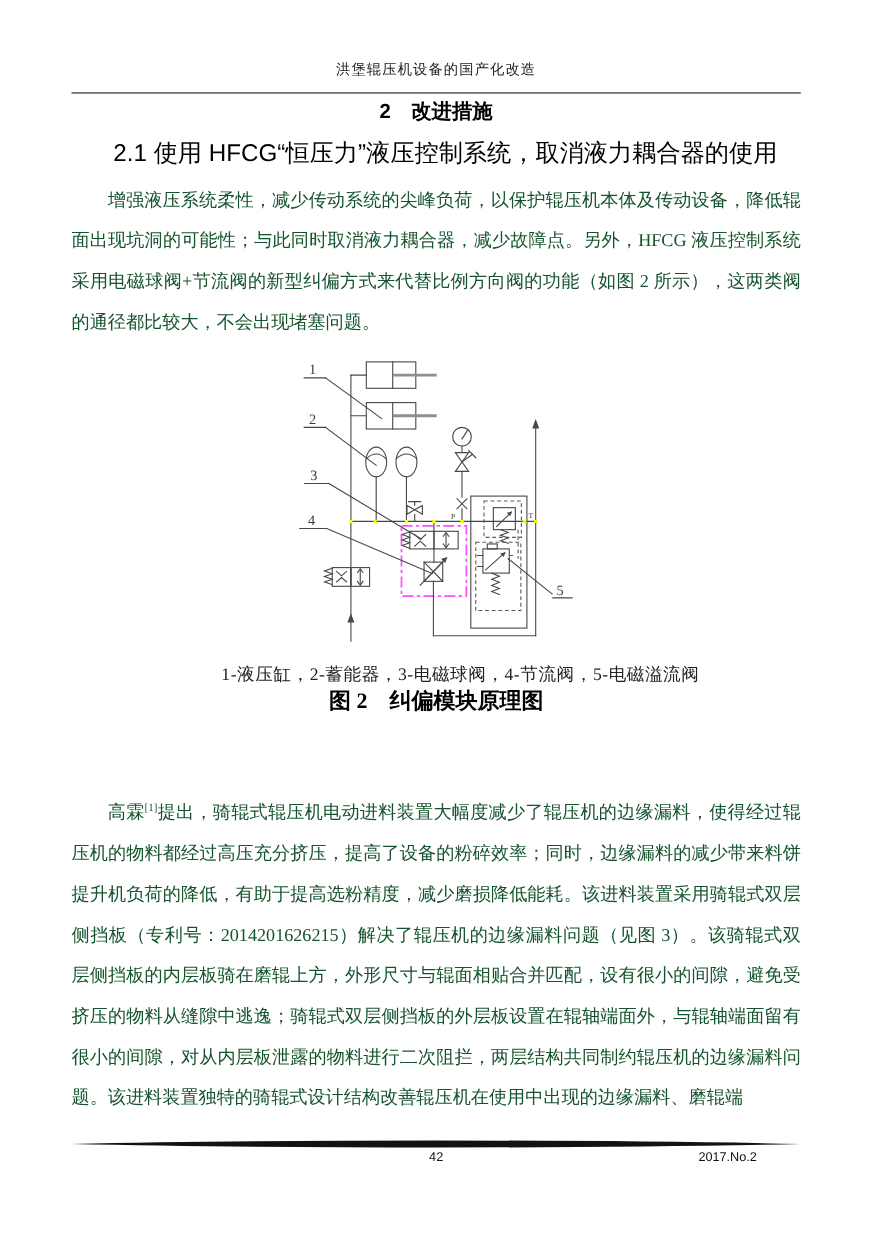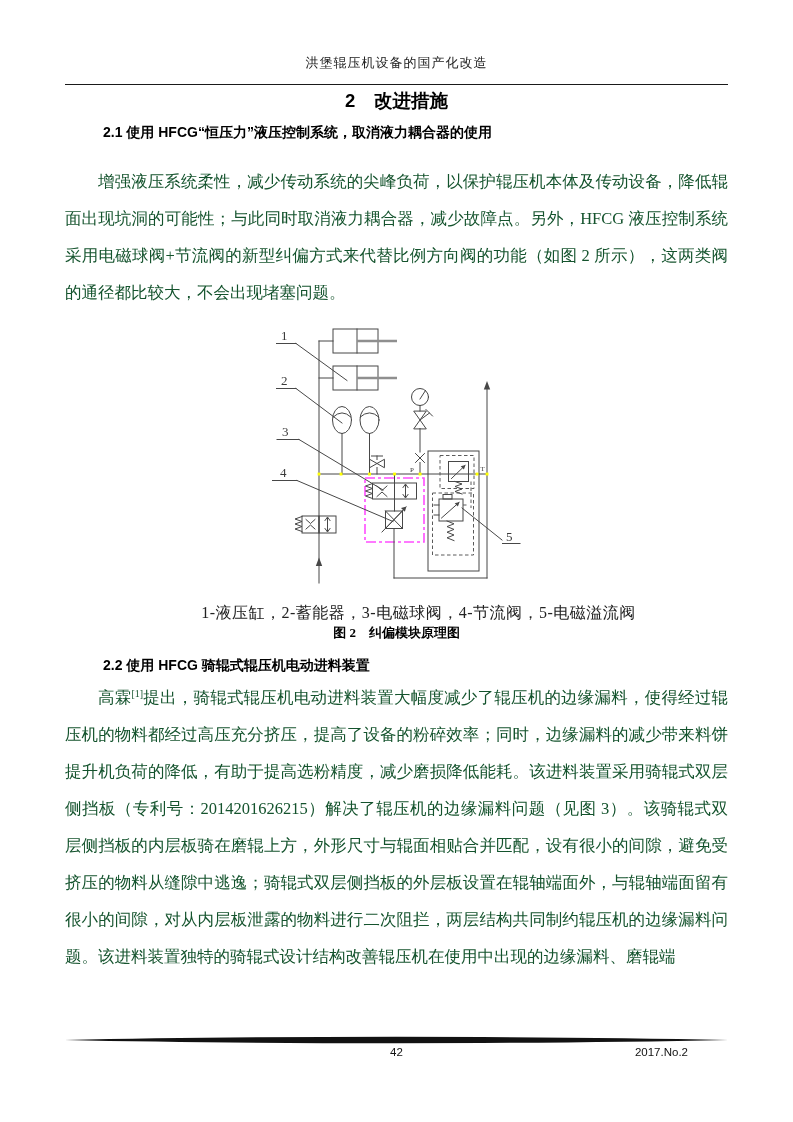--- a/index.html
+++ b/index.html
@@ -11,39 +11,39 @@
     position:absolute;left:0;top:54px;width:100%;text-align:center;
     font-size:13px;letter-spacing:1px;color:#222;
   }
   .hdr-rule{position:absolute;left:65px;top:84px;width:663px;height:0;border-top:1.6px solid #1a1a1a;}
   .h1{
     position:absolute;left:65px;top:88px;width:663px;
     font-family:"Liberation Sans","DejaVu Sans",sans-serif;font-weight:bold;font-size:18.5px;color:#000;text-align:center;
   }
   .h2{
     position:absolute;left:103px;width:625px;
-    font-family:"Liberation Sans","DejaVu Sans",sans-serif;font-weight:bold;font-size:14px;color:#000;
+    font-family:"Liberation Sans","DejaVu Sans",sans-serif;font-weight:normal;font-size:22px;color:#000;
   }
   .h2-21{top:124px;}
   .h2-22{top:657px;}
   .para{
     position:absolute;left:65px;width:663px;font-size:16.5px;line-height:37px;
     text-align:justify;text-indent:2em;color:#14532d;
   }
   .para-21{top:163px;height:148px;}
-  .para-22{top:679px;height:333px;}
+  .para-22{top:720px;height:333px;}
   sup.ref{font-size:10px;vertical-align:super;line-height:0;}
   .fig-svg{position:absolute;left:250px;top:315px;}
   .fig-legend{
     position:absolute;left:0;top:603px;width:100%;text-align:center;
     font-size:16px;color:#222;letter-spacing:.5px;padding-left:22px;
   }
   .fig-caption{
     position:absolute;left:0;top:624px;width:100%;text-align:center;
-    font-size:13px;font-weight:bold;color:#000;
+    font-size:20px;font-weight:bold;color:#000;
   }
   .ftr-bar{position:absolute;left:65px;top:1036px;}
   .ftr-page{
     position:absolute;left:0;top:1046px;width:100%;text-align:center;
     font-family:"Liberation Sans","DejaVu Sans",sans-serif;font-size:11.5px;color:#111;
   }
   .ftr-issue{
     position:absolute;right:105px;top:1046px;
     font-family:"Liberation Sans","DejaVu Sans",sans-serif;font-size:11.5px;color:#111;
   }
@@ -228,21 +228,20 @@
       <rect x="393.1" y="472.6" width="2.9" height="2.9" fill="#ffff00"></rect>
       <rect x="418.6" y="472.6" width="2.9" height="2.9" fill="#ffff00"></rect>
       <rect x="475.6" y="472.6" width="2.9" height="2.9" fill="#ffff00"></rect>
       <rect x="485.6" y="472.6" width="2.9" height="2.9" fill="#ffff00"></rect>
     </g>
   </svg>
 
   <div class="fig-legend">1-液压缸，2-蓄能器，3-电磁球阀，4-节流阀，5-电磁溢流阀</div>
   <div class="fig-caption">图 2　纠偏模块原理图</div>
 
-  <div class="h2 h2-22">2.2 使用 HFCG 骑辊式辊压机电动进料装置</div>
 
   <div class="para para-22"><span>高霖</span><sup class="ref">[1]</sup><span>提出，骑辊式辊压机电动进料装置大幅度减少了辊压机的边缘漏料，使得经过辊压机的物料都经过高压充分挤压，提高了设备的粉碎效率；同时，边缘漏料的减少带来料饼提升机负荷的降低，有助于提高选粉精度，减少磨损降低能耗。该进料装置采用骑辊式双层侧挡板（专利号：2014201626215）解决了辊压机的边缘漏料问题（见图 3）。该骑辊式双层侧挡板的内层板骑在磨辊上方，外形尺寸与辊面相贴合并匹配，设有很小的间隙，避免受挤压的物料从缝隙中逃逸；骑辊式双层侧挡板的外层板设置在辊轴端面外，与辊轴端面留有很小的间隙，对从内层板泄露的物料进行二次阻拦，两层结构共同制约辊压机的边缘漏料问题。该进料装置独特的骑辊式设计结构改善辊压机在使用中出现的边缘漏料、磨辊端</span></div>
 
   <svg class="ftr-bar" width="663" height="8" viewBox="0 0 663 8" xmlns="http://www.w3.org/2000/svg">
     <path d="M0,4 Q140,0.9 331,0.8 Q522,0.9 663,4 Q522,7.1 331,7.2 Q140,7.1 0,4 Z" fill="#121212"></path>
   </svg>
   <div class="ftr-page">42</div>
   <div class="ftr-issue">2017.No.2</div>
 
 </div>

